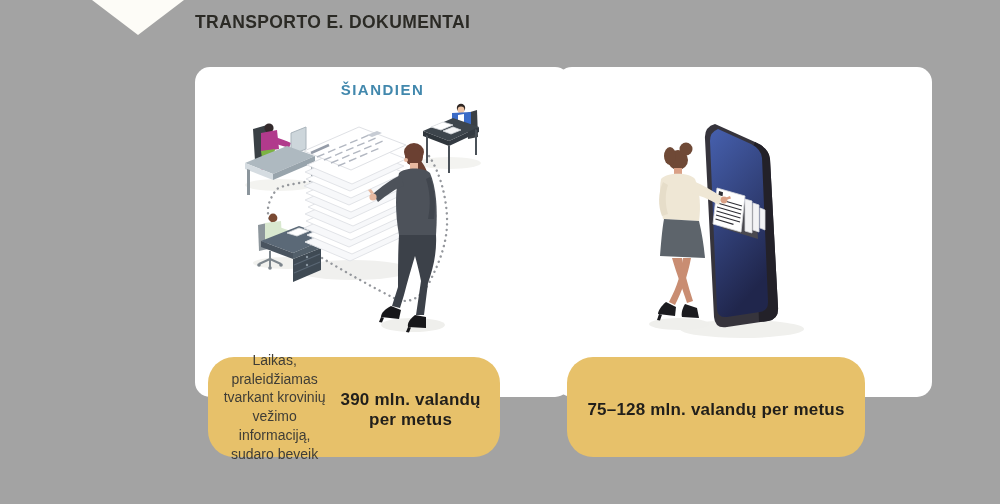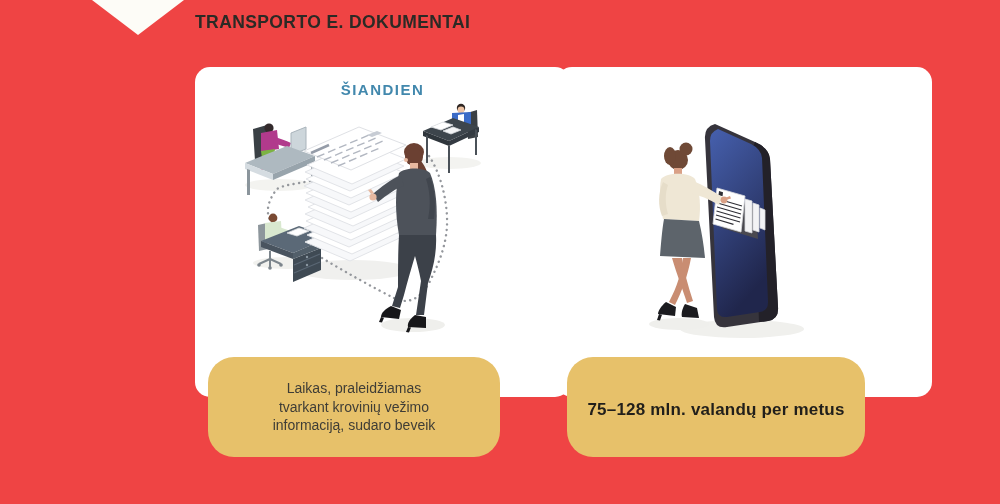--- a/index.html
+++ b/index.html
@@ -1,17 +1,17 @@
 <!DOCTYPE html>
 <html><head>
 <meta charset="utf-8">
 <style>
   html,body{margin:0;padding:0;}
   body{font-family:"Liberation Sans",sans-serif;background:#e9e4d8;}
-  .canvas{position:relative;width:1000px;height:504px;background:#ef4444;overflow:hidden;}
+  .canvas{position:relative;width:1000px;height:504px;background:#a3a3a3;overflow:hidden;}
 
   .chevron{position:absolute;left:92px;top:0;width:0;height:0;
     border-left:46px solid transparent;border-right:46px solid transparent;
     border-top:35px solid #fdfcf7;}
 
   .page-title{position:absolute;left:195px;top:12px;font-size:17.5px;font-weight:700;
     color:#2b2a25;letter-spacing:0.4px;}
 
   .card{position:absolute;top:67px;width:375px;height:330px;background:#ffffff;border-radius:15px;}
   .card.c1{left:195px;}
@@ -207,19 +207,20 @@
         <path d="M102,247 l-2,6 l3,0.4 l2,-5.6 Z" fill="#1b1b1f"></path>
         <path d="M128,237 C125,242 124,247 125,250 L142,251 L140,241 Z" fill="#1b1b1f"></path>
       </g>
     </svg>
   </div>
 
   <div class="note n1">
     <div class="note-desc">Laikas, praleidžiamas
 tvarkant krovinių vežimo
 informaciją, sudaro beveik</div>
+    <div class="note-value">390 mln. valandų per metus</div>
   </div>
 
   <div class="note n2">
     <div class="note-value">75–128 mln. valandų per metus</div>
   </div>
 
 </div>
 
 </body></html>

